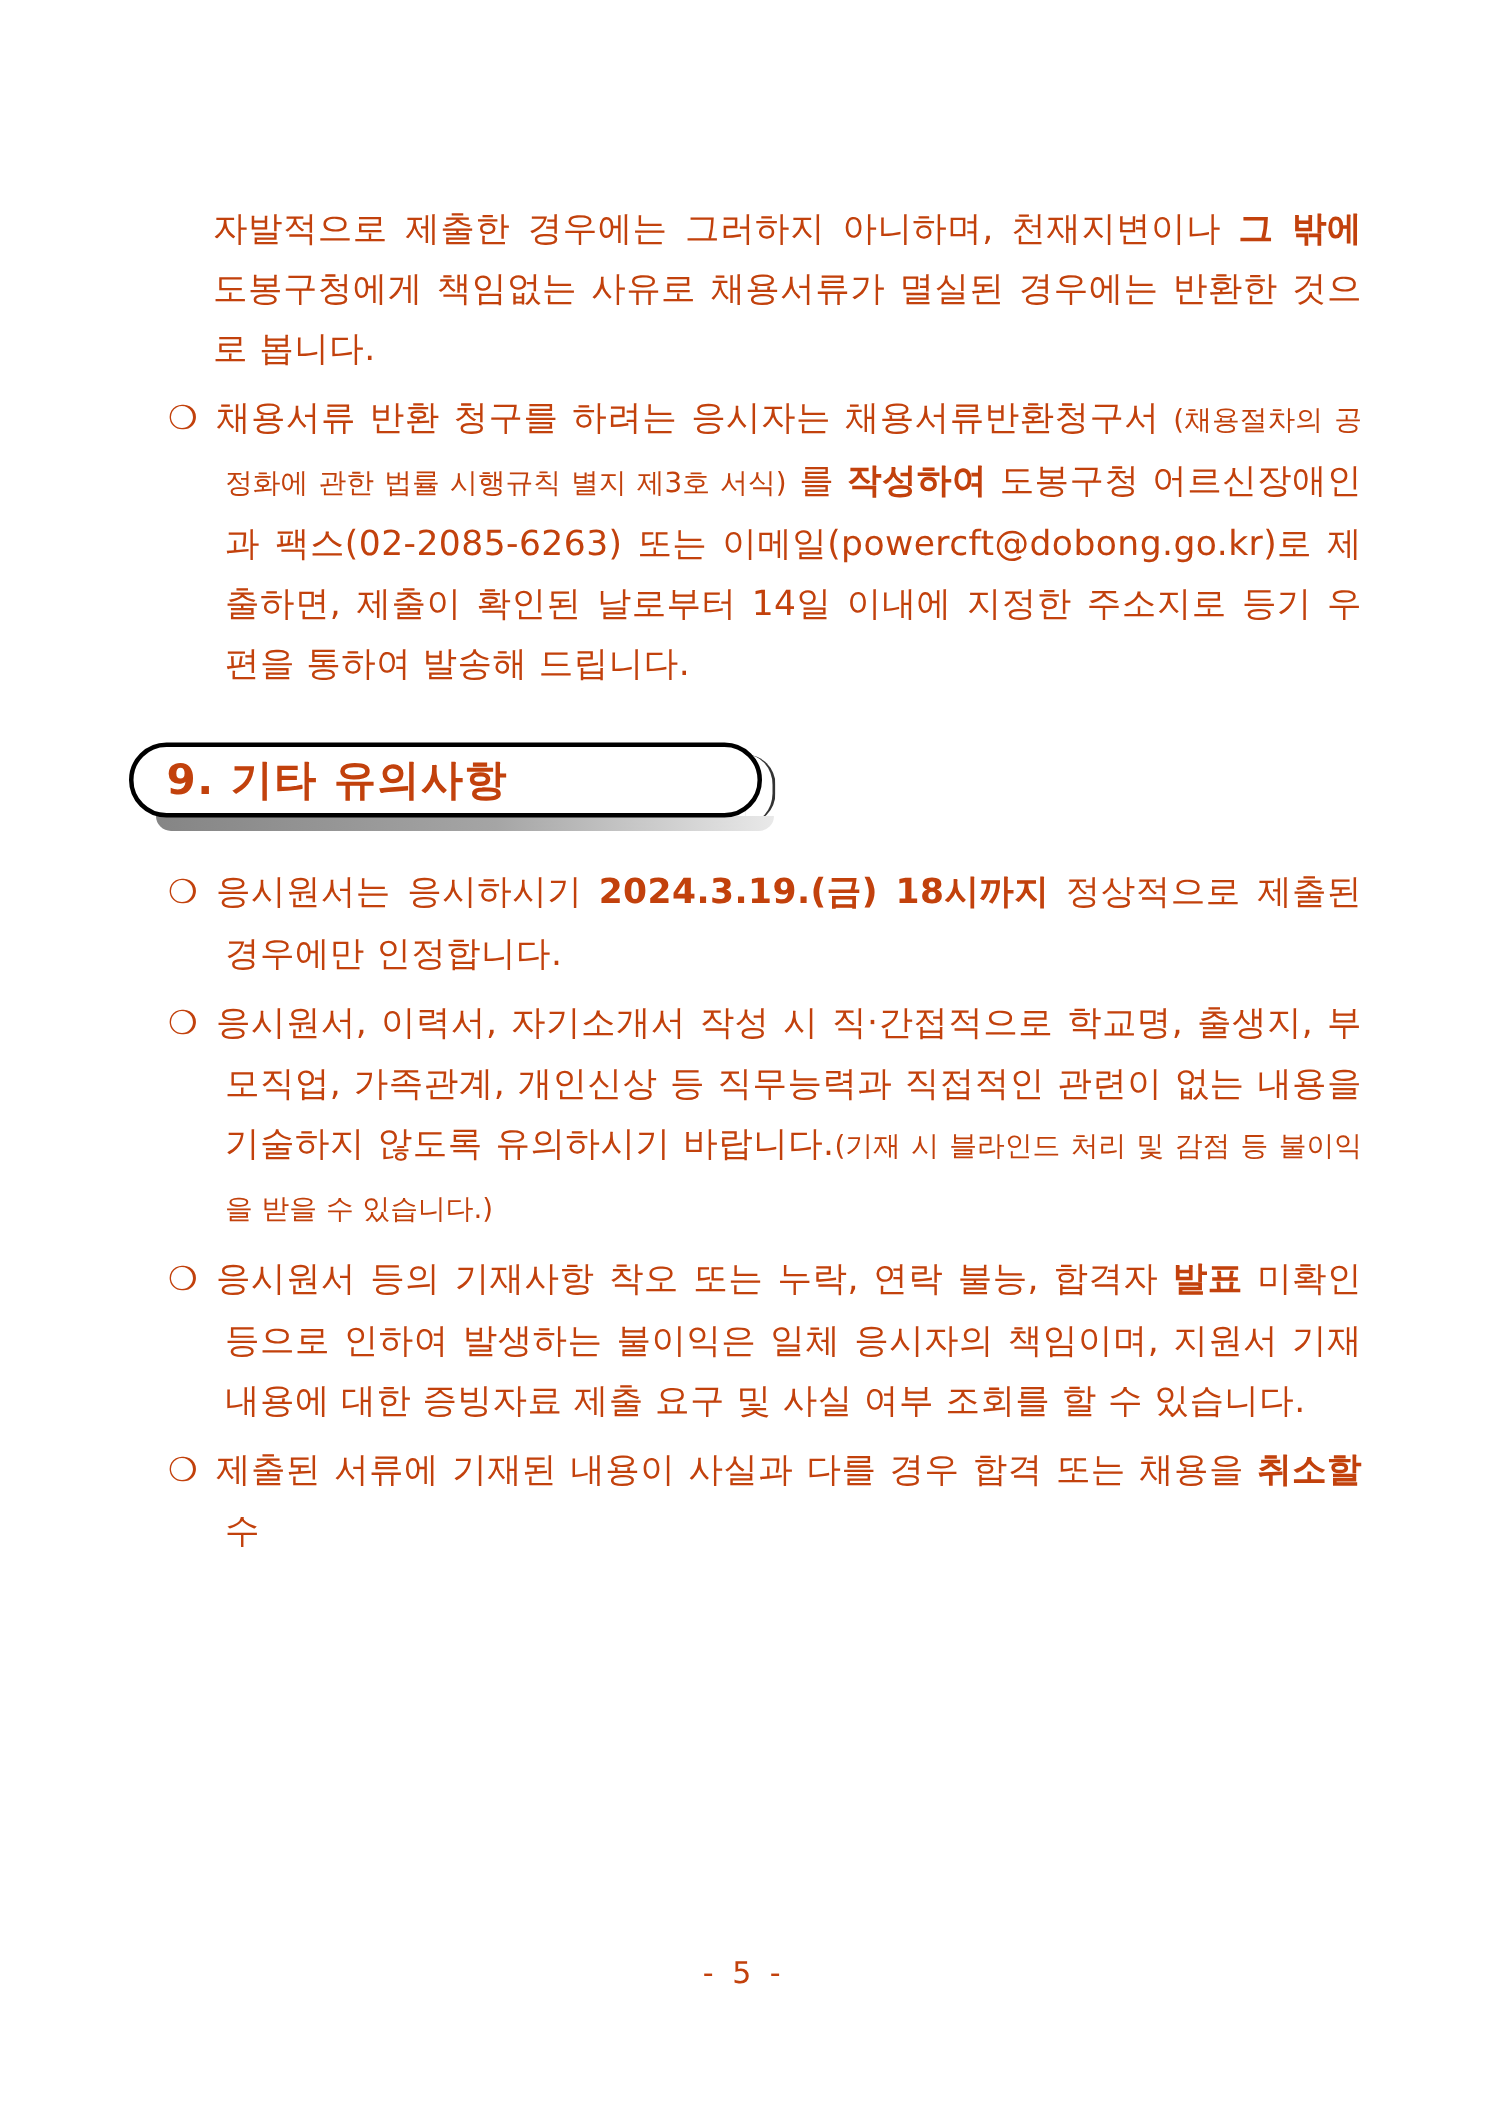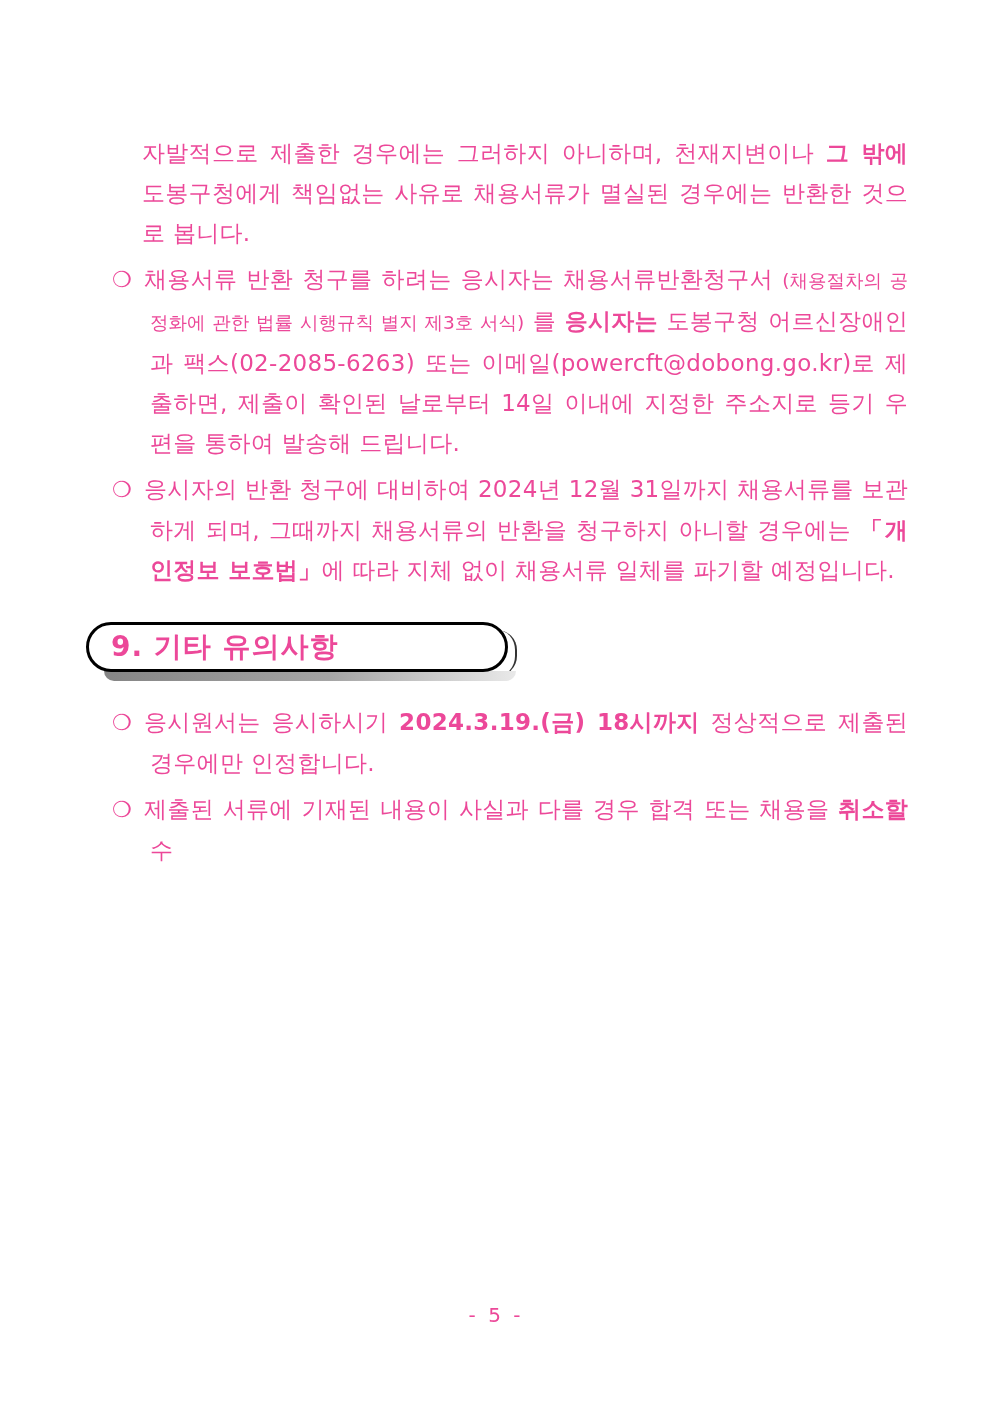--- a/index.html
+++ b/index.html
@@ -1,21 +1,21 @@
 <!DOCTYPE html>
 <html><head>
 <meta charset="utf-8">
 <style>
   html, body { margin: 0; padding: 0; background: #ffffff; }
   .page {
     position: relative;
     width: 992px;
     height: 1403px;
     background: #ffffff;
-    color: #ec4899;
+    color: #c2410c;
     font-family: "DejaVu Sans", "Liberation Sans", sans-serif;
     overflow: hidden;
   }
   .content {
     position: absolute;
     top: 133px;
     left: 0;
     width: 100%;
   }
   .para {
@@ -102,34 +102,35 @@
 </style>
 </head>
 <body>
 
 <div class="page">
   <div class="content">
 
     <section>
       <div id="sec-body">
           <p class="para cont"><span class="run">자발적으로 제출한 경우에는 그러하지 아니하며, 천재지변이나 </span><span class="run b">그 밖에</span><span class="run"> 도봉구청에게 책임없는 사유로 채용서류가 멸실된 경우에는 반환한 것으로 봅니다.</span></p>
-          <p class="para bullet"><span class="bullet-glyph">❍</span><span class="run">채용서류 반환 청구를 하려는 응시자는 채용서류반환청구서 </span><span class="run small">(채용절차의 공정화에 관한 법률 시행규칙 별지 제3호 서식)</span><span class="run"> 를 </span><span class="run b">응시자는</span><span class="run"> 도봉구청 어르신장애인과 팩스(02-2085-6263) 또는 이메일(powercft@dobong.go.kr)로 제출하면, 제출이 확인된 날로부터 14일 이내에 지정한 주소지로 등기 우편을 통하여 발송해 드립니다.</span></p>
-          <p class="para bullet"><span class="bullet-glyph">❍</span><span class="run">응시자의 반환 청구에 대비하여 2024년 12월 31일까지 채용서류를 보관하게 되며, 그때까지 채용서류의 반환을 청구하지 아니할 경우에는 </span><span class="run b">「개인정보 보호법」</span><span class="run">에 따라 지체 없이 채용서류 일체를 파기할 예정입니다.</span></p>
+          <p class="para bullet"><span class="bullet-glyph">❍</span><span class="run">채용서류 반환 청구를 하려는 응시자는 채용서류반환청구서 </span><span class="run small">(채용절차의 공정화에 관한 법률 시행규칙 별지 제3호 서식)</span><span class="run"> 를 </span><span class="run b">작성하여</span><span class="run"> 도봉구청 어르신장애인과 팩스(02-2085-6263) 또는 이메일(powercft@dobong.go.kr)로 제출하면, 제출이 확인된 날로부터 14일 이내에 지정한 주소지로 등기 우편을 통하여 발송해 드립니다.</span></p>
         </div>
     </section>
 
     <div class="heading-wrap">
       <div class="heading-box">
         <span class="heading-text">9. 기타 유의사항</span>
       </div>
     </div>
 
     <section>
       <div id="sec-notices">
           <p class="para bullet"><span class="bullet-glyph">❍</span><span class="run">응시원서는 응시하시기 </span><span class="run b">2024.3.19.(금) 18시까지</span><span class="run"> 정상적으로 제출된 경우에만 인정합니다.</span></p>
+          <p class="para bullet"><span class="bullet-glyph">❍</span><span class="run">응시원서, 이력서, 자기소개서 작성 시 직·간접적으로 학교명, 출생지, 부모직업, 가족관계, 개인신상 등 직무능력과 직접적인 관련이 없는 내용을 기술하지 않도록 유의하시기 바랍니다.</span><span class="run small">(기재 시 블라인드 처리 및 감점 등 불이익을 받을 수 있습니다.)</span></p>
+          <p class="para bullet"><span class="bullet-glyph">❍</span><span class="run">응시원서 등의 기재사항 착오 또는 누락, 연락 불능, 합격자 </span><span class="run b">발표</span><span class="run"> 미확인 등으로 인하여 발생하는 불이익은 일체 응시자의 책임이며, 지원서 기재 내용에 대한 증빙자료 제출 요구 및 사실 여부 조회를 할 수 있습니다.</span></p>
           <p class="para bullet"><span class="bullet-glyph">❍</span><span class="run">제출된 서류에 기재된 내용이 사실과 다를 경우 합격 또는 채용을 </span><span class="run b">취소할</span><span class="run"> 수</span></p>
         </div>
     </section>
 
   </div>
 
   <div class="footer">
     <span>- 5 -</span>
   </div>
 </div>

